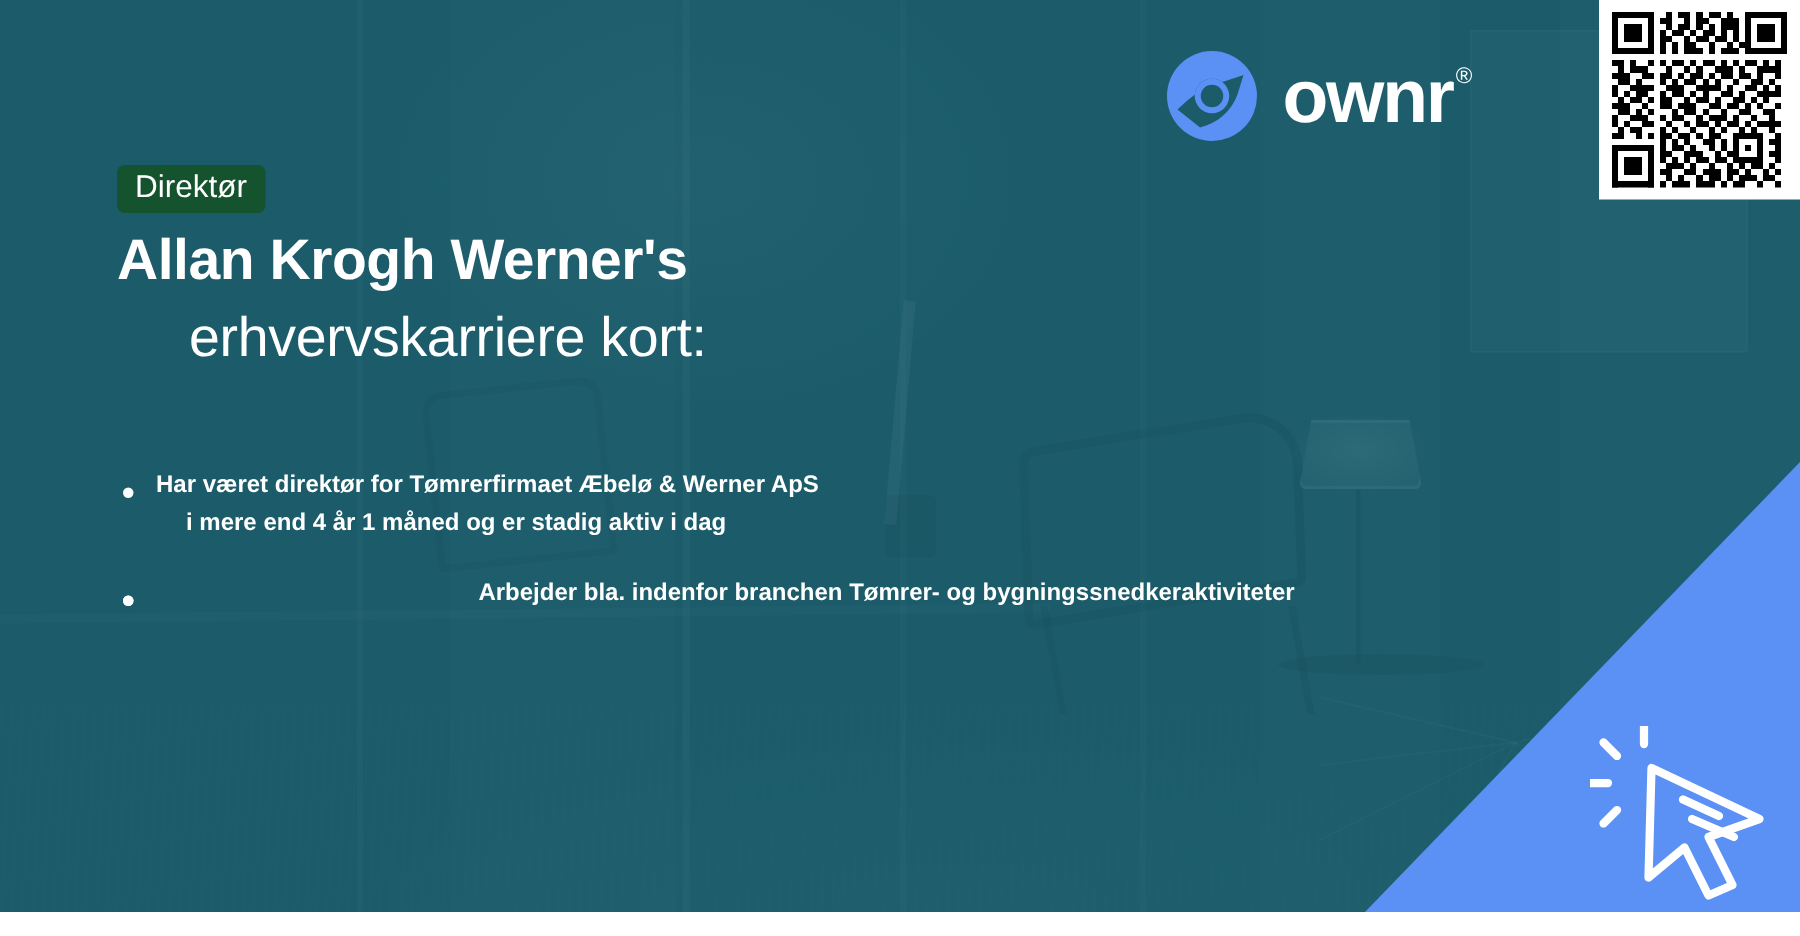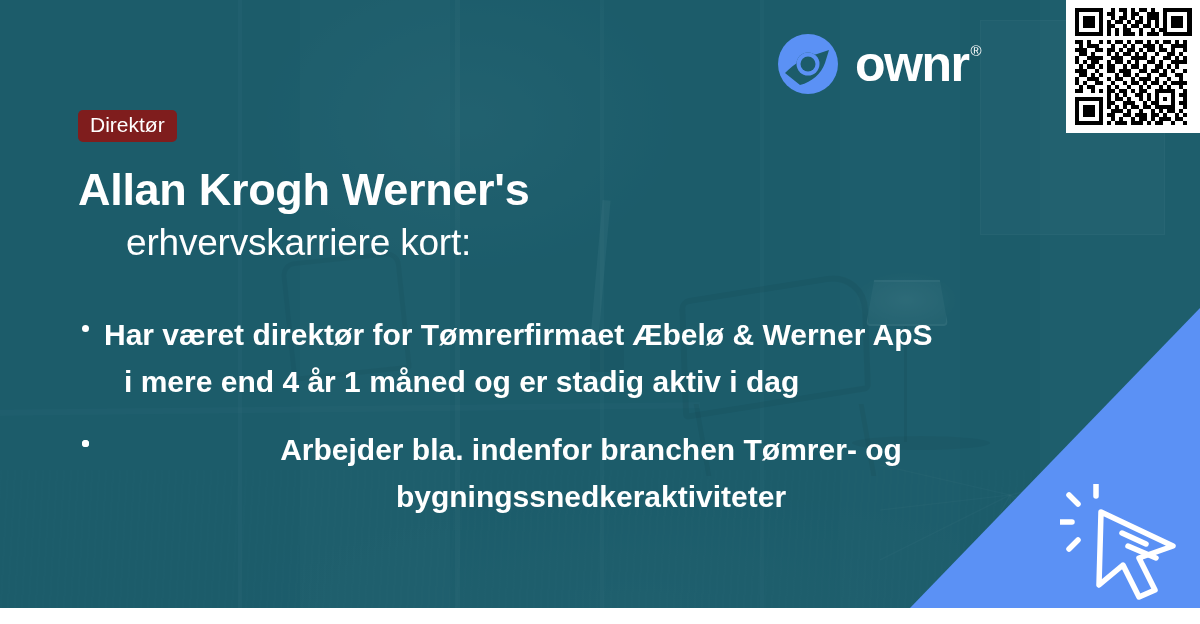--- a/index.html
+++ b/index.html
@@ -194,31 +194,31 @@
   }
 
   
   .content {
     position: absolute;
     left: 78px; top: 110px;
     width: 960px;
   }
   .badge {
     display: inline-block;
-    background: #7f1d1d;
+    background: #14532d;
     color: #ffffff;
     font-size: 21px;
     padding: 4px 12px 6px 12px;
     border-radius: 5px;
     line-height: 1.05;
   }
   .title {
-    margin-top: 24px;
+    margin-top: 13px;
     color: #ffffff;
-    font-size: 45px;
+    font-size: 38px;
     font-weight: bold;
     line-height: 1.05;
     letter-spacing: -0.3px;
   }
   .subtitle {
     margin-top: 10px;
     color: #ffffff;
     font-size: 37px;
     font-weight: normal;
     line-height: 1.1;
@@ -228,21 +228,21 @@
 
   .facts {
     position: absolute;
     left: 78px; top: 312px;
     width: 1000px;
     list-style: none;
   }
   .fact {
     position: relative;
     color: #ffffff;
-    font-size: 30px;
+    font-size: 16px;
     font-weight: bold;
     line-height: 1.55;
     padding-left: 26px;
     margin-bottom: 22px;
   }
   .fact:last-child { margin-bottom: 0; text-align: center; }
   .fact .dot {
     position: absolute;
     left: 4px; top: 13px;
     width: 7px; height: 7px;

